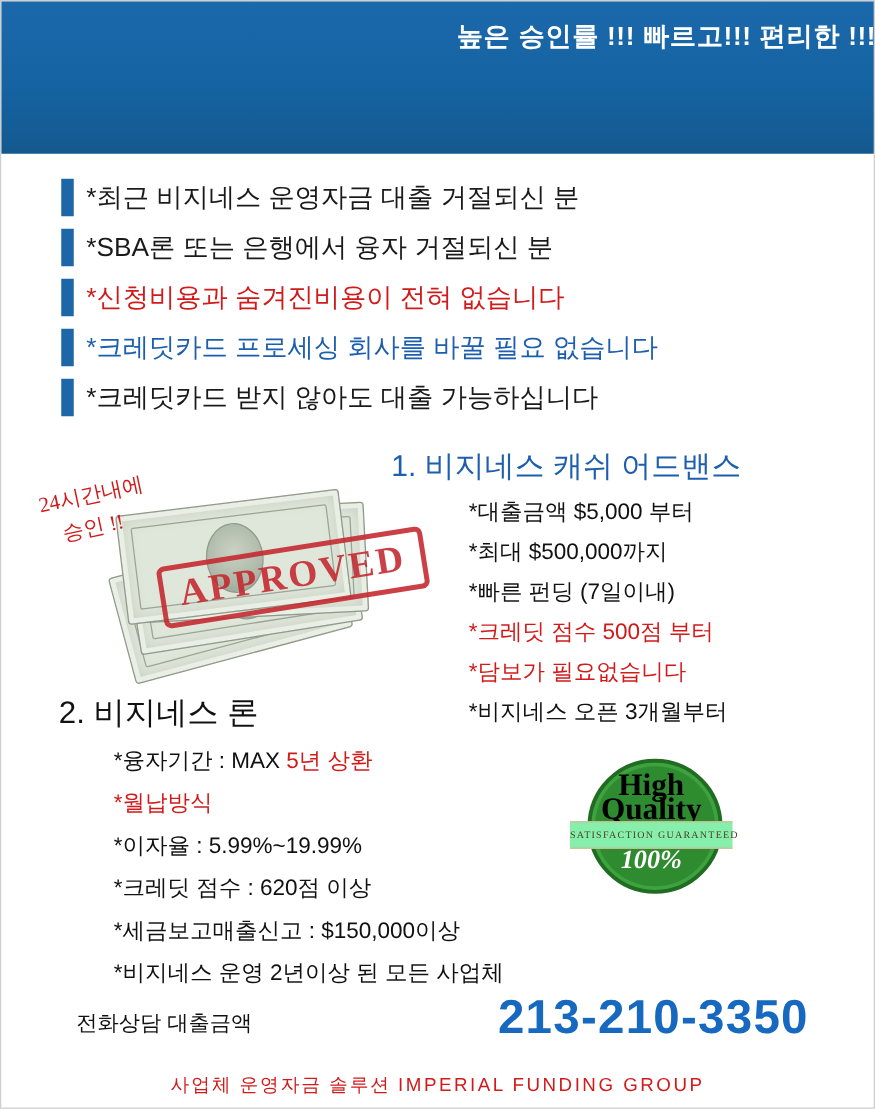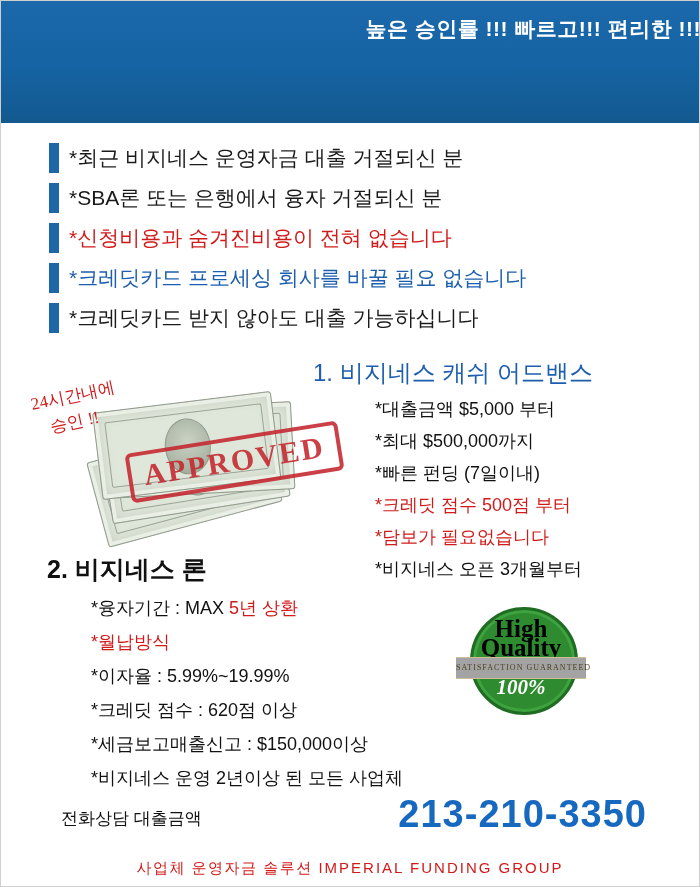--- a/index.html
+++ b/index.html
@@ -112,21 +112,20 @@
     position: absolute;
     left: 46px;
     top: 552px;
     width: 470px;
   }
   .sec2-title {
     font-size: 25px;
     color: #111111;
     white-space: nowrap;
     margin-bottom: 10px;
-    font-weight: bold;
   }
   .sec2 .item {
     font-size: 18px;
     color: #111111;
     white-space: nowrap;
     margin: 0 0 10px 44px;
   }
   .sec2 .item .hl { color: #d11a1a; }
 
   
@@ -245,21 +244,21 @@
     font-style: italic;
     font-weight: bold;
     font-size: 21px;
   }
   .seal-ribbon {
     position: absolute;
     left: 0;
     top: 52px;
     width: 130px;
     height: 20px;
-    background: #a3a3a3;
+    background: #86efac;
     border-top: 1px solid #cdbf93;
     border-bottom: 1px solid #cdbf93;
     color: #4b4320;
     font-size: 8px;
     letter-spacing: 1px;
     text-align: center;
     line-height: 20px;
     font-family: "Liberation Serif", serif;
     white-space: nowrap;
   }

